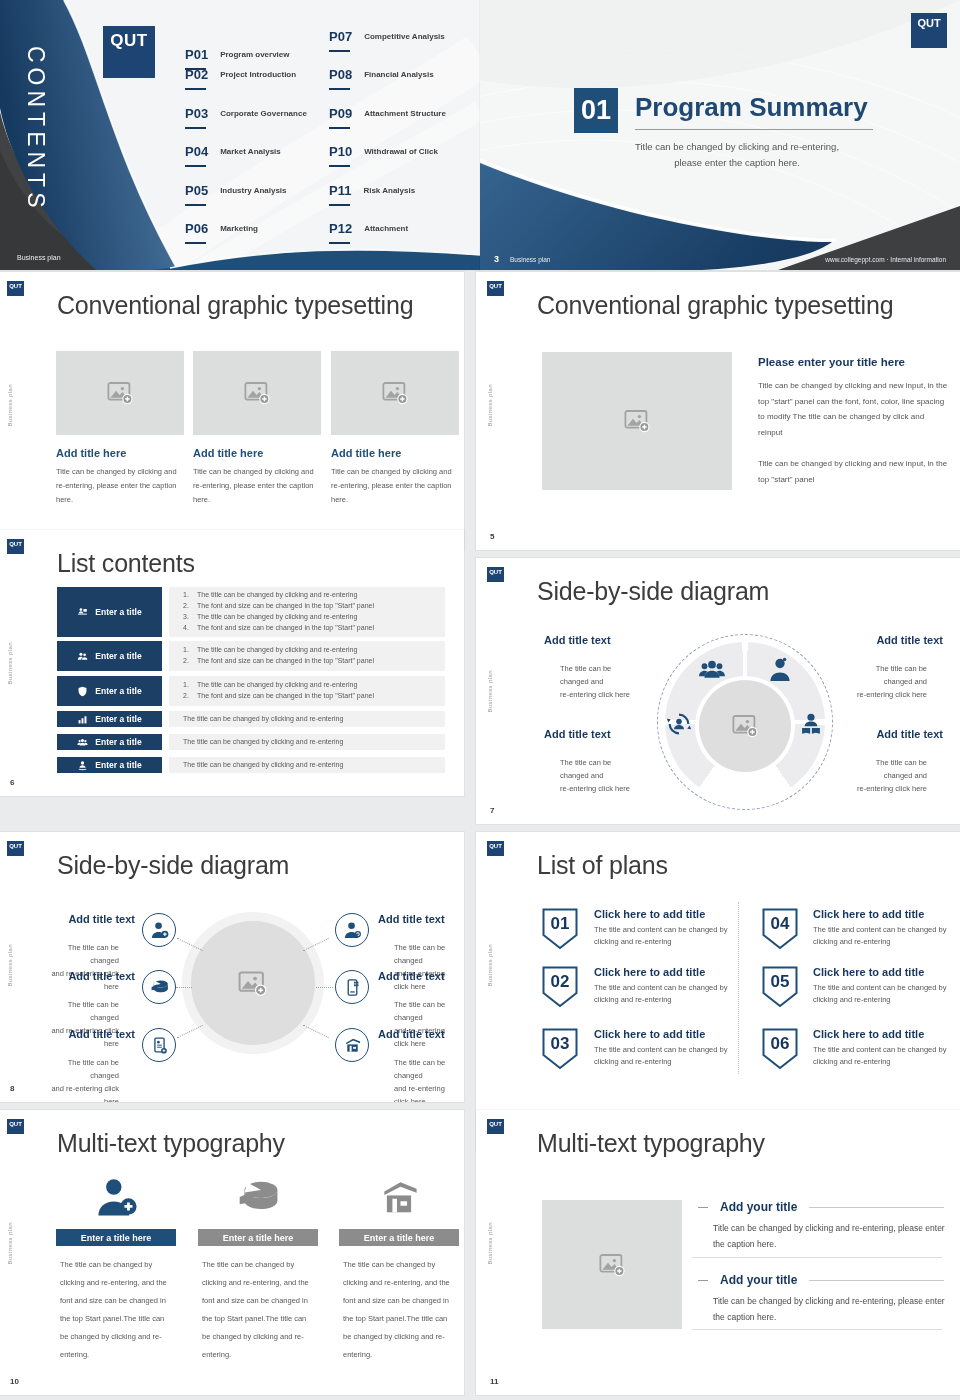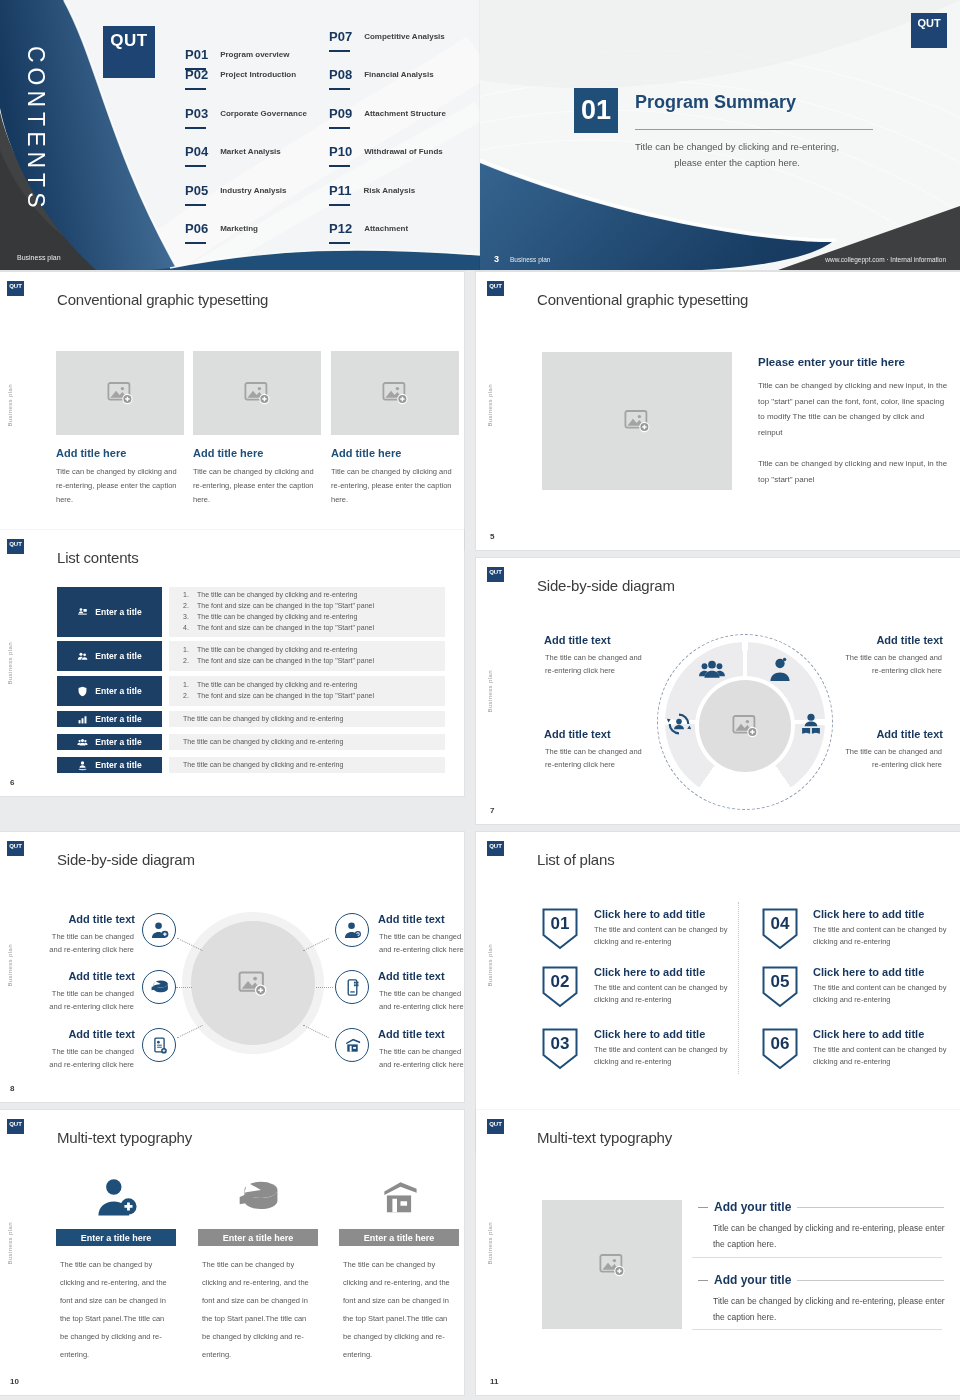--- a/index.html
+++ b/index.html
@@ -3,58 +3,58 @@
 <meta charset="utf-8">
 <style>
   html,body{margin:0;padding:0;background:#e9ebec;}
   body{font-family:"Liberation Sans",sans-serif;}
   #canvas{position:relative;width:960px;height:1400px;background:#e9ebec;overflow:hidden;}
   .slide{position:absolute;background:#fff;overflow:hidden;box-shadow:0 0 0 1px rgba(0,0,0,.04);}
   .in4{position:absolute;left:4px;top:0;width:480px;height:100%;}
   svg{display:block;}
   .bg{position:absolute;left:0;top:0;}
   
-  .stitle{position:absolute;left:57px;top:19px;font-size:15px;color:#3c3c3c;letter-spacing:-.2px;white-space:nowrap;text-align:center;}
+  .stitle{position:absolute;left:57px;top:19px;font-size:25px;color:#3c3c3c;letter-spacing:-.2px;white-space:nowrap;text-align:center;}
   .mini{position:absolute;left:7px;top:9px;width:17px;height:15px;background:#1d4472;color:#fff;font-size:6px;font-weight:700;display:flex;justify-content:center;padding-top:2px;box-sizing:border-box;}
   .vlab{position:absolute;left:7px;top:112px;writing-mode:vertical-rl;transform:rotate(180deg);font-size:6px;color:#9a9a9a;letter-spacing:.4px;}
   .pnum{position:absolute;left:10px;bottom:9px;font-size:8px;font-weight:700;color:#3c3c3c;}
   .ph{position:absolute;background:#dcdddd;display:flex;align-items:center;justify-content:center;}
   
   .cvert{position:absolute;left:22px;top:46px;writing-mode:vertical-rl;font-size:23px;color:#fff;letter-spacing:5px;}
   .qutbig{position:absolute;left:103px;top:26px;width:52px;height:52px;background:#1d4472;color:#fff;font-weight:700;font-size:17px;display:flex;justify-content:center;padding-top:5px;box-sizing:border-box;letter-spacing:.5px;}
   .qutsm{position:absolute;width:36px;height:35px;background:#1d4472;color:#fff;font-weight:700;font-size:11px;display:flex;justify-content:center;padding-top:4px;box-sizing:border-box;}
   .toc-item{position:absolute;display:flex;gap:12px;}
   .toc-num{font-size:13px;font-weight:700;color:#17365d;line-height:13px;}
   .toc-num::after{content:"";display:block;width:21px;height:2px;background:#17365d;margin-top:7px;}
   .toc-label{font-size:8px;font-weight:700;color:#3f3f3f;padding-top:2px;white-space:nowrap;}
   .s1foot{position:absolute;left:17px;bottom:9px;font-size:7px;color:#ececec;}
   
   .numbox{position:absolute;left:94px;top:88px;width:44px;height:45px;background:#1f4e79;color:#fff;font-size:27px;font-weight:700;display:flex;align-items:center;justify-content:center;}
-  .sectitle{position:absolute;left:155px;top:92px;font-size:18px;font-weight:700;color:#1f4973;white-space:nowrap;text-align:center;}
+  .sectitle{position:absolute;left:155px;top:92px;font-size:26px;font-weight:700;color:#1f4973;white-space:nowrap;text-align:center;}
   .secline{position:absolute;left:155px;top:129px;width:238px;height:1px;background:#9a9a9a;}
   .seccap{position:absolute;left:155px;top:139px;font-size:9.5px;line-height:16px;color:#555;text-align:center;}
   .s2foot{position:absolute;bottom:7px;font-size:6.5px;color:#e6e9ec;}
   .s2page{position:absolute;left:14px;bottom:6px;font-size:9px;font-weight:700;color:#fff;}
   
   .s4card{position:absolute;top:79px;width:128px;}
   .s4card .ph{position:relative;width:128px;height:84px;}
   .cardtitle{font-size:11px;font-weight:700;color:#1f4e79;margin:12px 0 6px;}
   .cardcap{font-size:7.5px;line-height:14px;color:#595959;}
   
   .s6row{position:absolute;left:57px;right:19px;}
   .s6btn{position:absolute;left:0;top:0;bottom:0;width:105px;background:#1c3f66;color:#fff;display:flex;align-items:center;justify-content:center;gap:7px;font-size:8.5px;font-weight:700;}
   .s6btn svg{width:11px;height:11px;}
   .s6panel{position:absolute;left:112px;right:0;top:0;bottom:0;background:#f1f1f2;display:flex;flex-direction:column;justify-content:center;padding:3px 0 3px 14px;box-sizing:border-box;}
   .s6line{display:flex;font-size:7px;line-height:10.8px;color:#595959;}
   .s6line i{font-style:normal;width:14px;flex:none;}
   .s6line em{font-style:normal;}
   
   .blk{position:absolute;width:112px;}
   .blk h4{margin:0 0 5px;font-size:11px;font-weight:700;color:#17365d;}
-  .blk p{margin:1px;font-size:7.5px;line-height:13px;color:#595959;}
+  .blk p{margin:16px;font-size:7.5px;line-height:13px;color:#595959;}
   .rt{text-align:right;}
   .segic{position:absolute;width:28px;height:28px;color:#1f4e79;}
   .ic{position:absolute;width:34px;height:34px;border-radius:50%;background:#fff;border:1.6px solid #1f4e79;color:#1f4e79;display:flex;align-items:center;justify-content:center;box-sizing:border-box;}
   .ic svg{width:19px;height:19px;}
   .dot{position:absolute;border-top:1.6px dotted #9aa0a8;}
   
   .dash{position:absolute;left:177px;top:76px;width:176px;height:176px;border:1px dashed #8d9bae;border-radius:50%;box-sizing:border-box;}
   .ring{position:absolute;left:185px;top:84px;width:160px;height:160px;border-radius:50%;
         background:conic-gradient(from 215deg,#ececee 0 53deg,#fff 53deg 57deg,#ececee 57deg 143deg,#fff 143deg 147deg,#ececee 147deg 233deg,#fff 233deg 237deg,#ececee 237deg 290deg,transparent 290deg 360deg);}
   .c7{position:absolute;left:219px;top:122px;width:92px;height:92px;border-radius:50%;background:#dedede;box-shadow:0 0 0 4px #fff;display:flex;align-items:center;justify-content:center;}
@@ -66,21 +66,21 @@
   .s9t{position:absolute;width:190px;}
   .s9t h4{margin:0 0 4px;font-size:11px;font-weight:700;color:#17365d;}
   .s9t p{margin:0;font-size:7.5px;line-height:12px;color:#595959;}
   .vdiv{position:absolute;border-left:1px dotted #c4c6c9;}
   
   .s10i{position:absolute;top:60px;width:120px;height:50px;display:flex;align-items:flex-end;justify-content:center;}
   .s10i svg{width:44px;height:44px;}
   .s10bar{position:absolute;top:119px;width:120px;height:17px;color:#fff;font-size:9px;font-weight:700;display:flex;align-items:center;justify-content:center;}
   .s10p{position:absolute;top:146px;width:114px;font-size:7.5px;line-height:18px;color:#595959;}
   
-  .s11row{position:absolute;left:218px;right:16px;display:flex;align-items:center;gap:6px;}
+  .s11row{position:absolute;left:218px;right:16px;display:flex;align-items:center;gap:12px;}
   .s11row .dashl{width:10px;height:1px;background:#9a9a9a;flex:none;}
   .s11row .titl{font-size:12px;font-weight:700;color:#17365d;white-space:nowrap;}
   .s11row .linel{flex:1;height:1px;background:#c9c9c9;}
   .s11cap{position:absolute;left:233px;width:235px;font-size:8.5px;line-height:16px;color:#4a4a4a;}
   .s11div{position:absolute;left:212px;right:18px;height:1px;background:#ddd;}
 </style>
 </head>
 <body>
 
 <svg width="0" height="0" style="position:absolute" aria-hidden="true">
@@ -245,21 +245,21 @@
     <div class="toc-item" style="left:329px;top:68px">
         <span class="toc-num">P08</span>
         <span class="toc-label">Financial Analysis</span>
       </div>
     <div class="toc-item" style="left:329px;top:107px">
         <span class="toc-num">P09</span>
         <span class="toc-label">Attachment Structure</span>
       </div>
     <div class="toc-item" style="left:329px;top:145px">
         <span class="toc-num">P10</span>
-        <span class="toc-label">Withdrawal of Funds</span>
+        <span class="toc-label">Withdrawal of Click</span>
       </div>
     <div class="toc-item" style="left:329px;top:184px">
         <span class="toc-num">P11</span>
         <span class="toc-label">Risk Analysis</span>
       </div>
     <div class="toc-item" style="left:329px;top:222px">
         <span class="toc-num">P12</span>
         <span class="toc-label">Attachment</span>
       </div>
 

